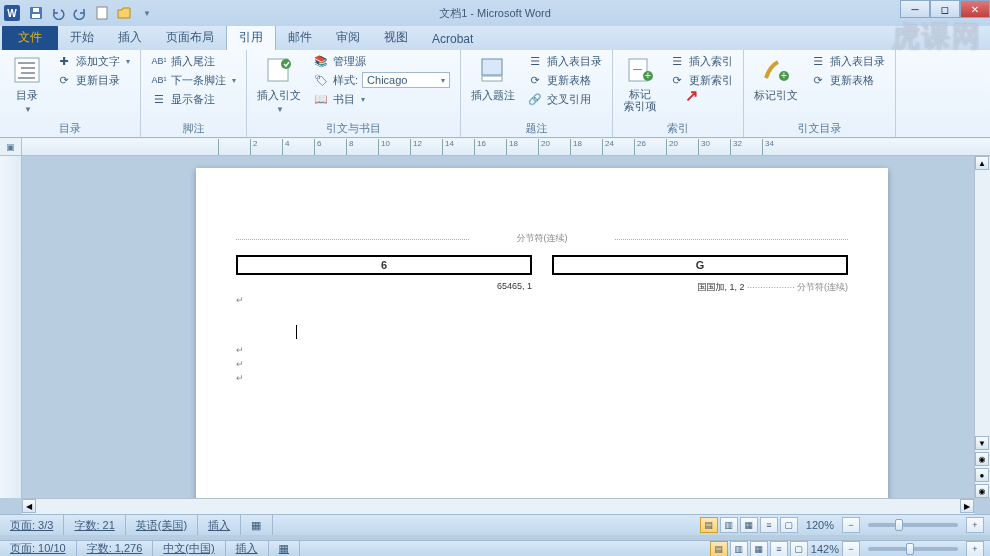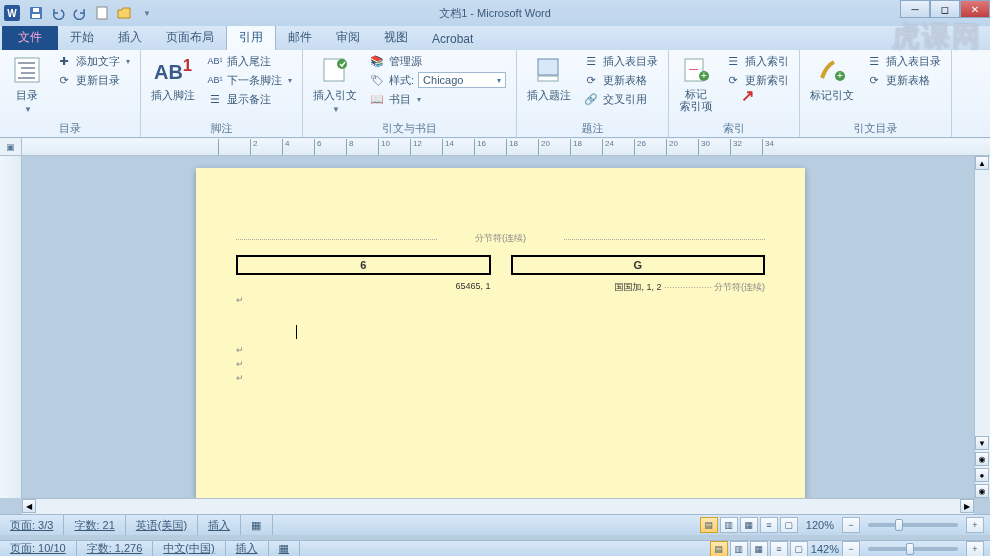--- a/index.html
+++ b/index.html
@@ -11,21 +11,21 @@
 .qat { display: flex; gap: 2px; margin-left: 6px; align-items: center; }
 .qat-btn { width: 20px; height: 20px; display: flex; align-items: center; justify-content: center; border-radius: 2px; cursor: pointer; }
 .title-text { position: absolute; left: 50%; transform: translateX(-50%); font-size: 11px; color: #3b5a7a; }
 .win-controls { position: absolute; right: 0; top: 0; display: flex; }
 .win-btn { width: 30px; height: 18px; background: linear-gradient(#e8f0fa, #c8dcf0); border: 1px solid #8aa8c8; display: flex; align-items: center; justify-content: center; font-size: 10px; cursor: pointer; }
 .win-btn.close { background: linear-gradient(#e07878, #c04040); color: #fff; }
 
 
 .tabs { height: 24px; background: linear-gradient(#d8e8f8, #c8dcf0); display: flex; align-items: flex-end; padding-left: 2px; }
 .tab { padding: 4px 12px; font-size: 12px; color: #3b5a7a; cursor: pointer; }
-.tab.file { background: #1e4e8c; color: #f9a8d4; border-radius: 2px 2px 0 0; padding: 4px 16px; }
+.tab.file { background: #1e4e8c; color: #eab308; border-radius: 2px 2px 0 0; padding: 4px 16px; }
 .tab.active { background: #f5faff; border: 1px solid #a0b8d0; border-bottom: none; border-radius: 3px 3px 0 0; color: #2b5a8a; }
 
 
 .ribbon { height: 88px; background: linear-gradient(#f5faff, #e8f2fc); border-bottom: 1px solid #a0b8d0; display: flex; }
 .group { border-right: 1px solid #c0d0e0; padding: 2px 6px 0 6px; display: flex; flex-direction: column; position: relative; }
 .group-body { flex: 1; display: flex; align-items: flex-start; gap: 4px; }
 .group-label { height: 16px; text-align: center; font-size: 11px; color: #5a7a9a; }
 .big-btn { display: flex; flex-direction: column; align-items: center; gap: 2px; padding: 2px 4px; cursor: pointer; font-size: 11px; color: #3b5a7a; min-width: 42px; }
 .big-icon { width: 32px; height: 32px; display: flex; align-items: center; justify-content: center; }
 .small-btns { display: flex; flex-direction: column; gap: 1px; }
@@ -37,21 +37,21 @@
 
 .ruler-row { height: 18px; background: #e8f0f8; border-bottom: 1px solid #b0c0d0; display: flex; align-items: center; }
 .ruler-corner { width: 22px; height: 18px; border-right: 1px solid #b0c0d0; display: flex; align-items: center; justify-content: center; font-size: 9px; color: #5a7a9a; }
 .ruler { flex: 1; height: 16px; background: linear-gradient(#f0f6fc, #e0ecf6); position: relative; font-size: 8px; color: #5a7a9a; overflow: hidden; }
 .ruler-ticks { position: absolute; left: 196px; top: 0; height: 100%; display: flex; }
 .ruler-tick { width: 32px; border-left: 1px solid #8aa; height: 100%; padding-left: 2px; }
 
 
 .doc-area { position: absolute; top: 156px; bottom: 42px; left: 0; right: 0; background: #b8cde0; overflow: hidden; }
 .v-ruler { position: absolute; left: 0; top: 0; bottom: 16px; width: 22px; background: linear-gradient(90deg,#f0f6fc,#e0ecf6); border-right: 1px solid #b0c0d0; }
-.page { position: absolute; left: 196px; top: 12px; width: 609px; height: 340px; background: #fef9c3; box-shadow: 0 2px 6px rgba(0,0,0,0.3); }
+.page { position: absolute; left: 196px; top: 12px; width: 692px; height: 340px; background: #ffffff; box-shadow: 0 2px 6px rgba(0,0,0,0.3); }
 .page-content { padding: 60px 40px 20px 40px; font-size: 10px; color: #333; font-family: "SimSun", serif; }
 .section-break { text-align: center; font-size: 9px; color: #888; position: relative; margin: 4px 0 10px 0; }
 .section-break::before, .section-break::after { content: ""; position: absolute; top: 50%; width: 38%; border-top: 1px dotted #aaa; }
 .section-break::before { left: 0; } .section-break::after { right: 0; }
 .index-row { display: flex; gap: 20px; margin-bottom: 4px; }
 .index-col { flex: 1; }
 .index-head { border: 2px solid #000; text-align: center; font-weight: bold; padding: 2px 0; font-size: 11px; }
 .index-entry { font-size: 9px; margin-top: 6px; color: #333; position: relative; text-align: right; }
 .para-mark { color: #888; font-size: 9px; display: block; margin-top: 4px; }
 .scroll-v { position: absolute; right: 0; top: 0; bottom: 16px; width: 16px; background: #e8f0f8; border-left: 1px solid #b0c0d0; }
@@ -160,26 +160,20 @@
             <span class="small-icon">⟳</span>
             <span>更新目录</span>
           </div>
       </div>
     </div>
     <div class="group-label">目录</div>
   </div>
 
   <div class="group">
     <div class="group-body">
-      <div class="big-btn">
-        <span class="big-icon">
-            <span style="font-size:20px;font-weight:bold;color:#3b5a8a">AB<sup style="color:#c03030">1</sup></span>
-          </span>
-        <span>插入脚注</span>
-      </div>
       <div class="small-btns">
         <div class="small-btn">
             <span class="small-icon" style="font-size:9px;color:#3b5a8a">AB¹</span>
             <span>插入尾注</span>
           </div>
         <div class="small-btn">
             <span class="small-icon" style="font-size:9px;color:#3b5a8a">AB¹</span>
             <span>下一条脚注</span>
             <span class="dd">▾</span>
           </div>

